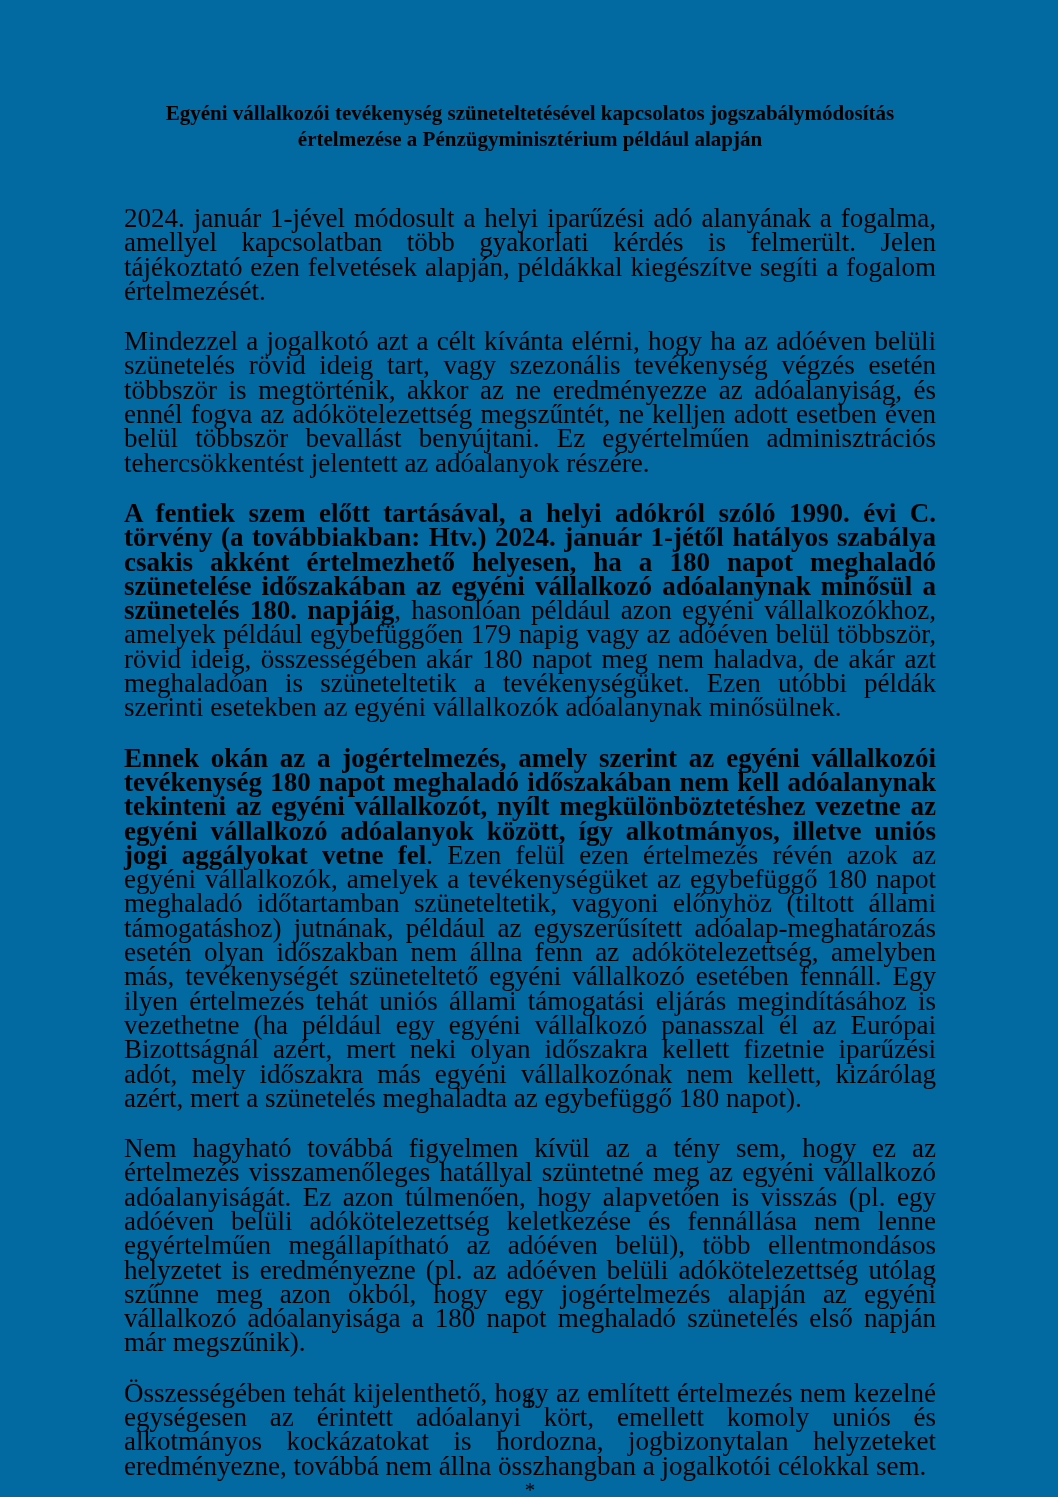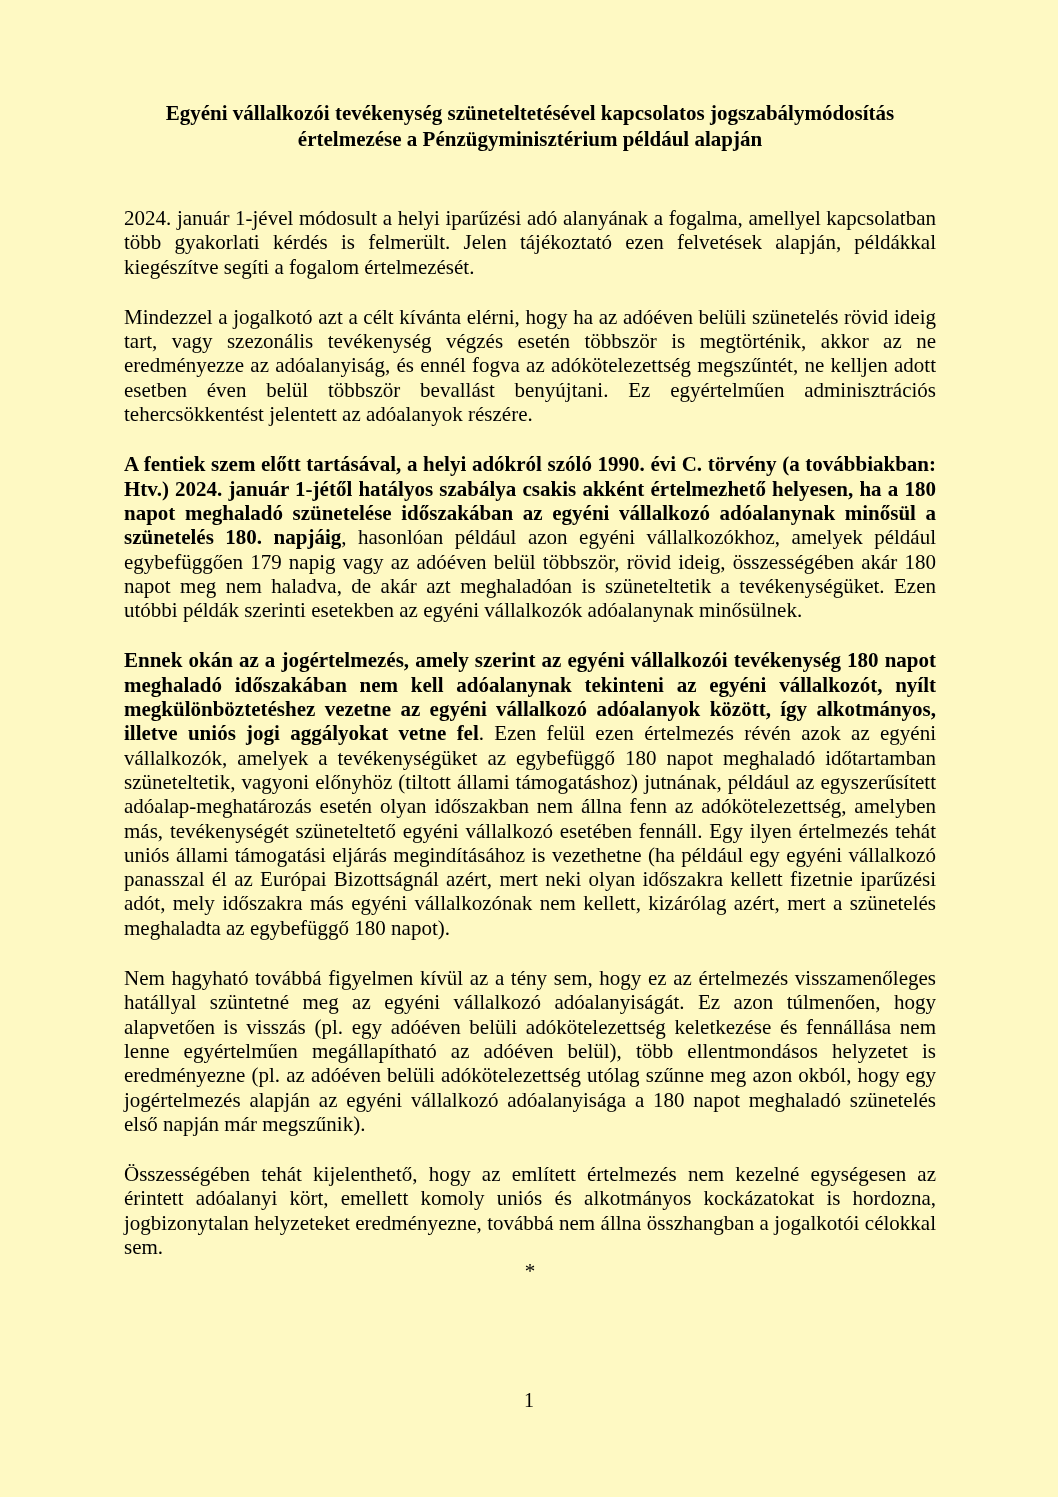--- a/index.html
+++ b/index.html
@@ -5,36 +5,36 @@
   html, body {
     margin: 0;
     padding: 0;
     background: #ffffff;
   }
   .page {
     position: relative;
     width: 1058px;
     height: 1497px;
     margin: 0 auto;
-    background: #fef9c3;
+    background: #0369a1;
     color: #000000;
     font-family: "Liberation Serif", "DejaVu Serif", serif;
     box-sizing: border-box;
     padding: 100px 122px 0 124px;
     overflow: hidden;
   }
   .title {
     font-weight: bold;
     text-align: center;
     font-size: 21px;
     line-height: 26px;
     margin: 0 0 54px 0;
   }
   .para {
-    font-size: 21px;
+    font-size: 27px;
     line-height: 24.3px;
     text-align: justify;
     margin: 0 0 26px 0;
   }
   .para:last-child {
     margin-bottom: 0;
   }
   .b {
     font-weight: bold;
   }

